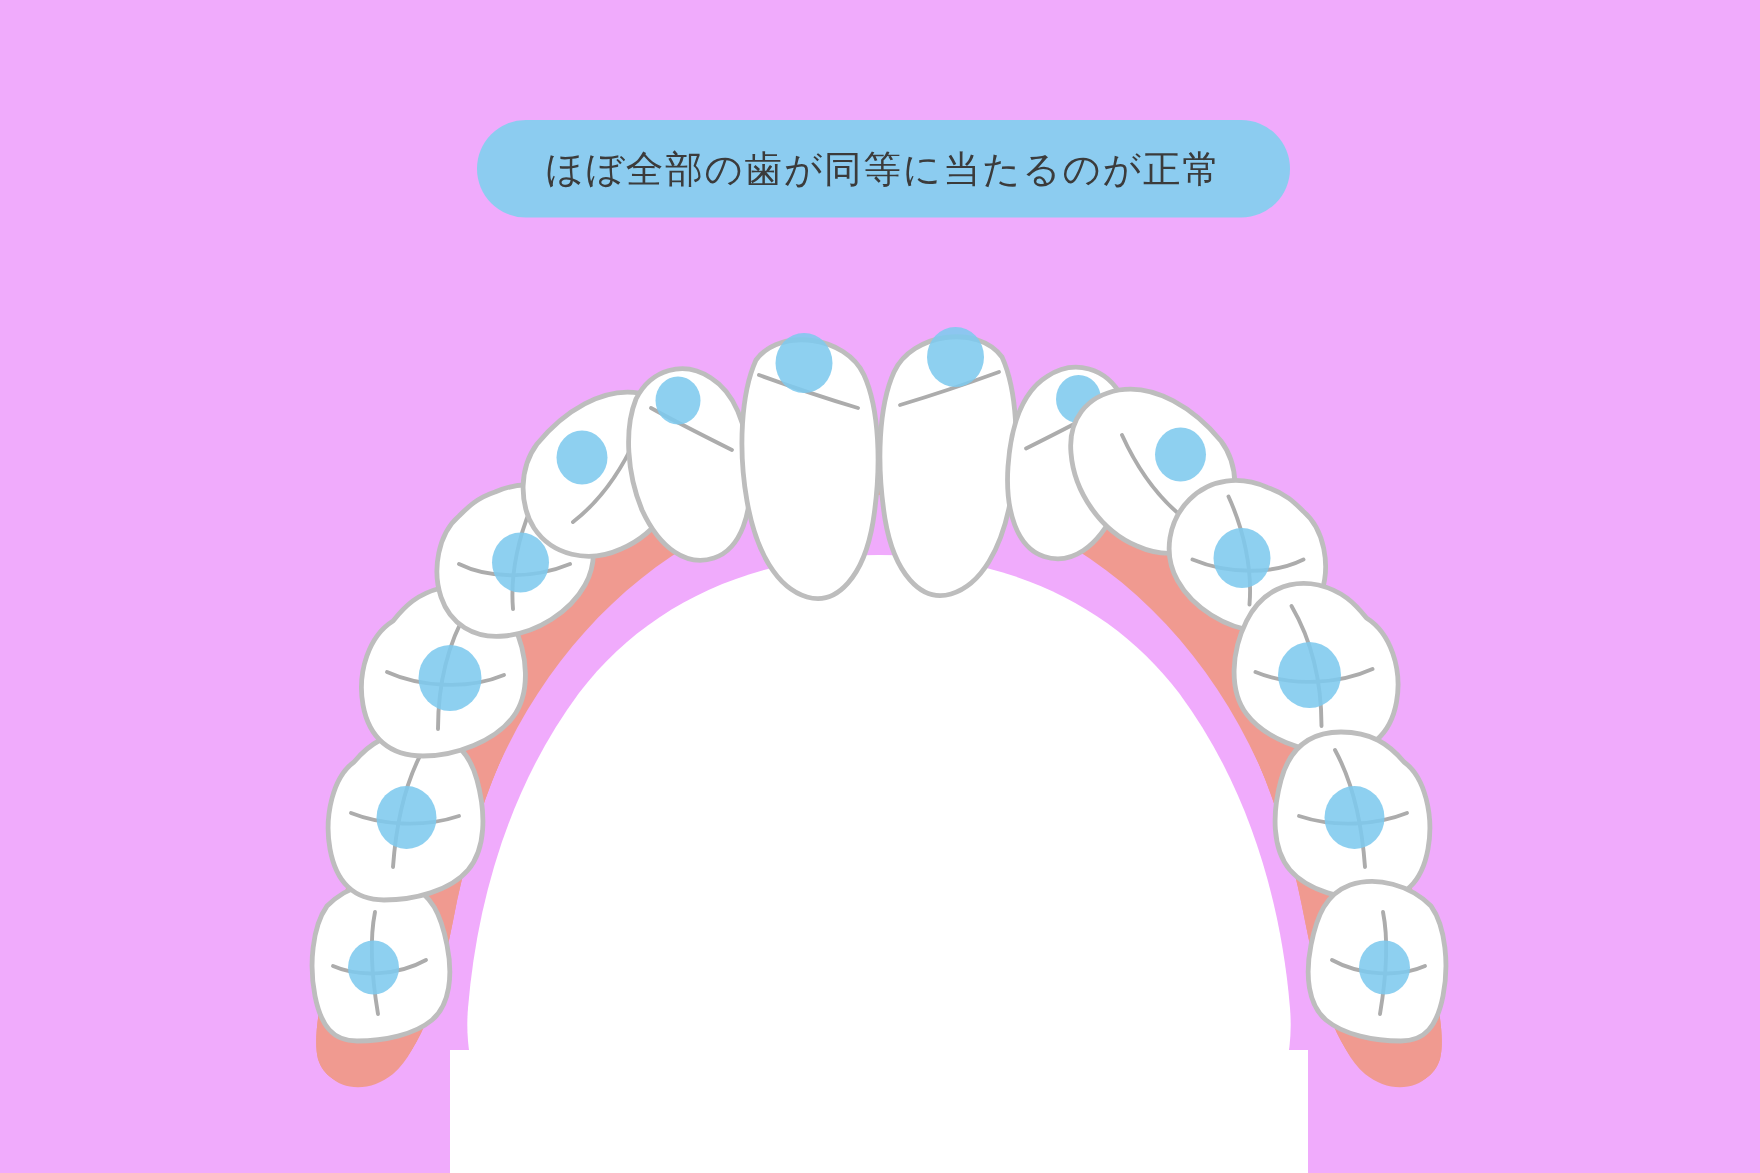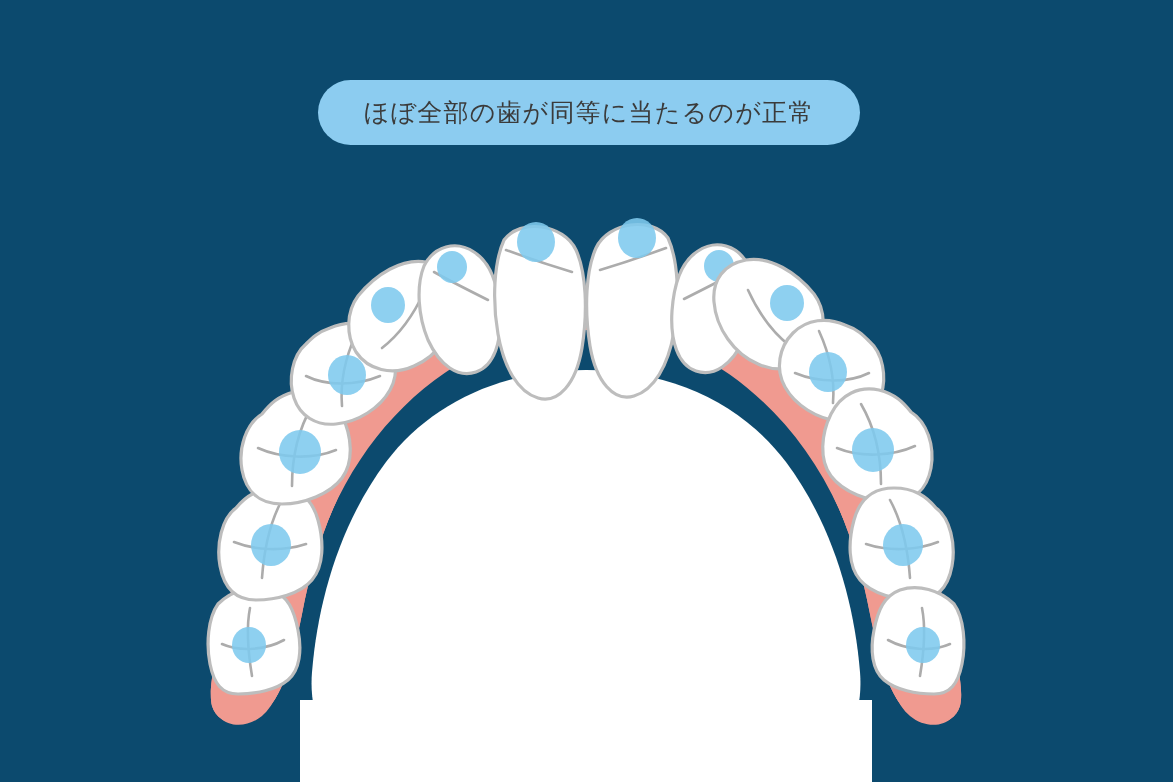--- a/index.html
+++ b/index.html
@@ -7,21 +7,21 @@
   body{
     width:1173px;height:782px;
     background:#ffffff;
     font-family:"Liberation Sans","DejaVu Sans",sans-serif;
     overflow:hidden;
     position:relative;
   }
   #stage{
     position:relative;
     width:1173px;height:782px;
-    background:#0c4a6e;
+    background:#f0abfc;
   }
   
   .banner{
     position:absolute;
     left:318px;top:80px;
     width:542px;height:65px;
     background:#8CCCF0;
     border-radius:33px;
     display:flex;
     align-items:center;

